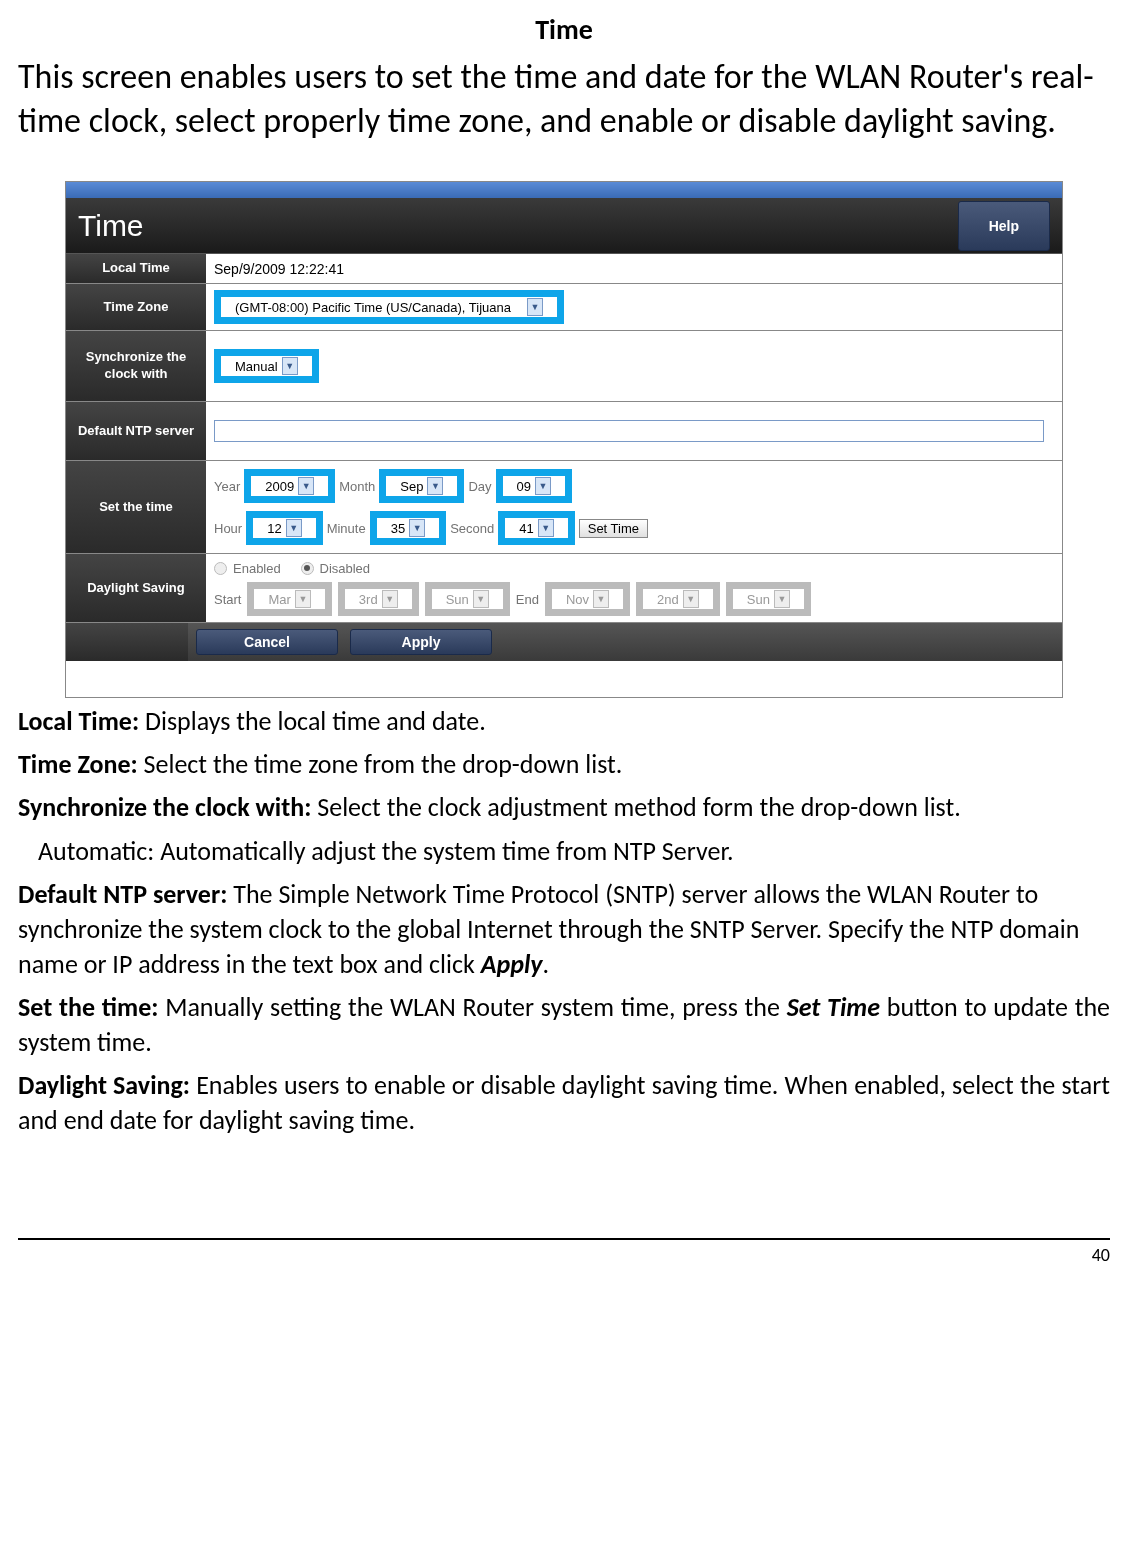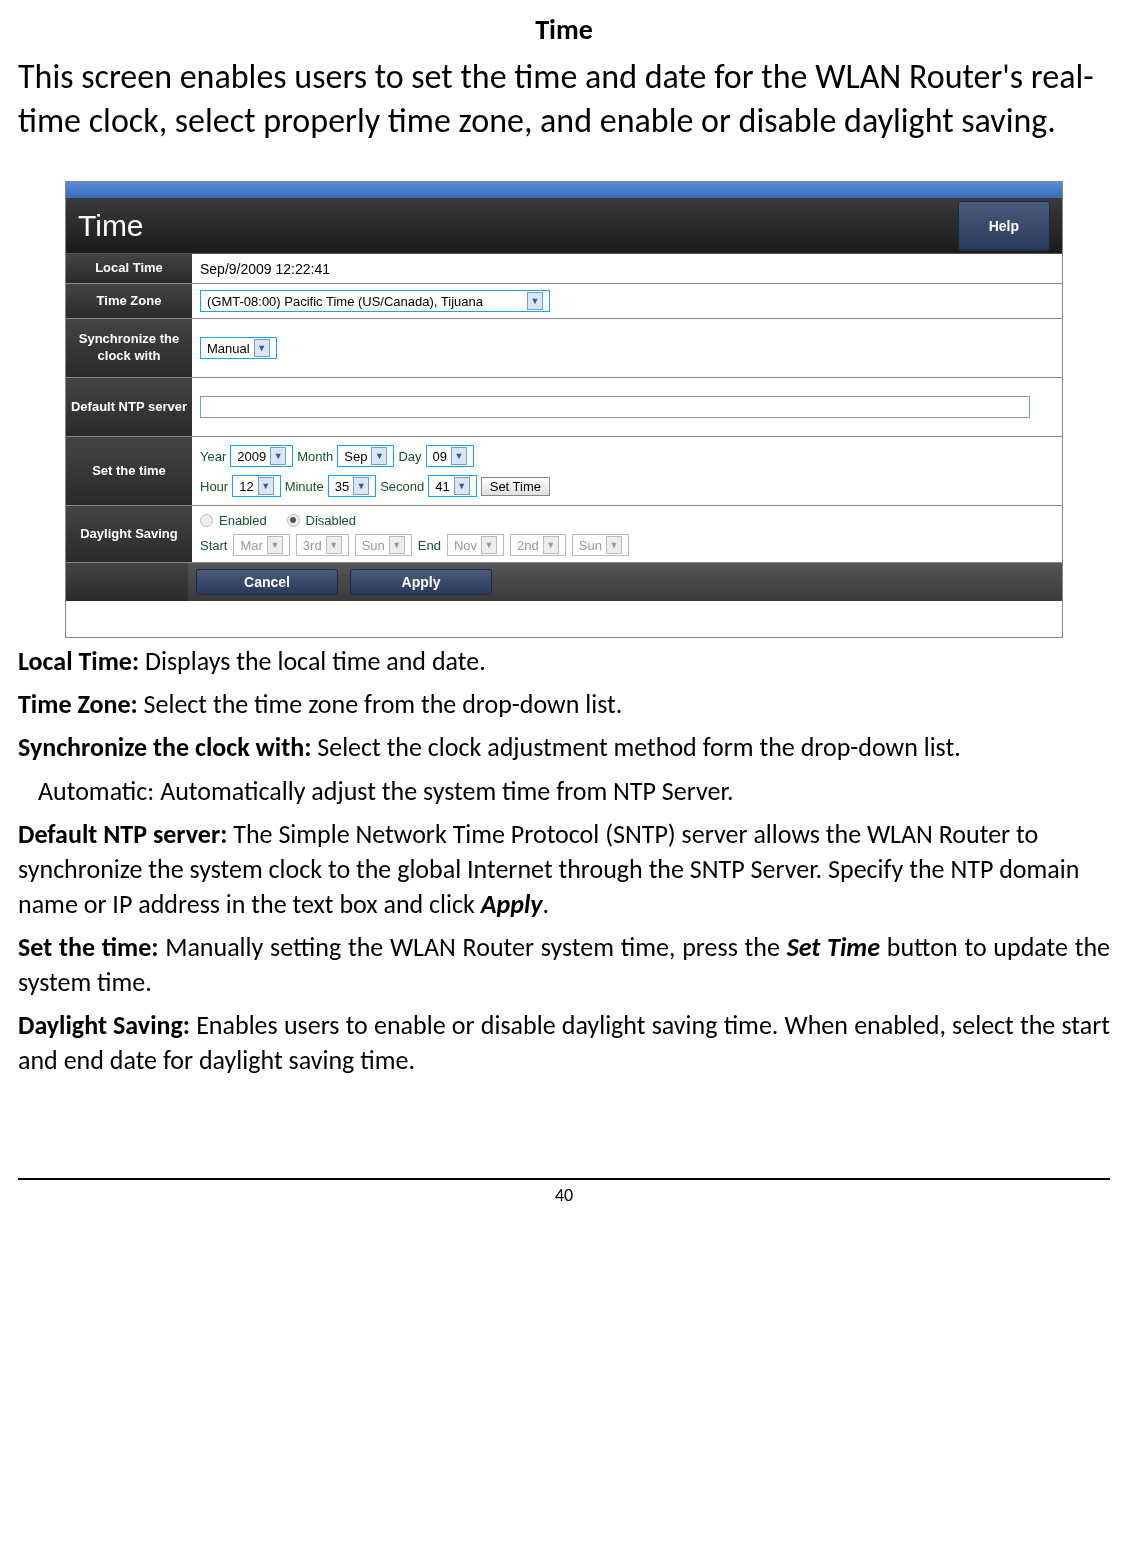--- a/index.html
+++ b/index.html
@@ -58,21 +58,21 @@
       cursor: pointer;
     }
     .scr-body {
       background: #fff;
     }
     .scr-row {
       display: flex;
       border-bottom: 1px solid #888;
     }
     .scr-label {
-      width: 126px;
+      width: 140px;
       background: linear-gradient(to bottom, #444, #2a2a2a);
       color: #fff;
       font-family: Arial, sans-serif;
       font-size: 13px;
       font-weight: bold;
       text-align: center;
       display: flex;
       align-items: center;
       justify-content: center;
       padding: 6px 4px;
@@ -88,22 +88,22 @@
       background: #fff;
       font-family: Arial, sans-serif;
       font-size: 14px;
     }
     .scr-value.tall {
       padding: 18px 8px;
     }
     .scr-select {
       font-family: Arial, sans-serif;
       font-size: 13px;
-      padding: 1px 6px;
-      border: 1px solid #0ea5e9;
+      padding: 1px 14px;
+      border: 7px solid #0ea5e9;
       background: #fff;
       display: inline-flex;
       align-items: center;
     }
     .scr-select-arrow {
       background: #d8e6f7;
       border: 1px solid #7a9ac7;
       width: 16px;
       height: 18px;
       display: inline-flex;
@@ -154,21 +154,21 @@
       height: 6px;
       background: #555;
       border-radius: 50%;
     }
     .scr-radio.disabled {
       background: #eee;
       border-color: #bbb;
     }
     .field-label {
       font-size: 13px;
-      color: #14532d;
+      color: #737373;
     }
     .scr-footer-row {
       display: flex;
     }
     .scr-footer-label {
       width: 122px;
       background: linear-gradient(to bottom, #444, #2a2a2a);
       height: 38px;
     }
     .scr-footer-value {
@@ -226,21 +226,21 @@
     .desc-section p {
       margin-bottom: 8px;
     }
     .desc-section .indent {
       padding-left: 20px;
     }
     .desc-section b { font-weight: bold; }
     .desc-section i { font-style: italic; }
     .page-footer {
       border-top: 2px solid #000;
-      text-align: center;
+      text-align: right;
       font-size: 18px;
       padding-top: 4px;
       margin-top: 100px;
     }
     .justify { text-align: justify; }
   </style>
 </head>
 <body>
 
 <div class="doc-title">Time</div>

